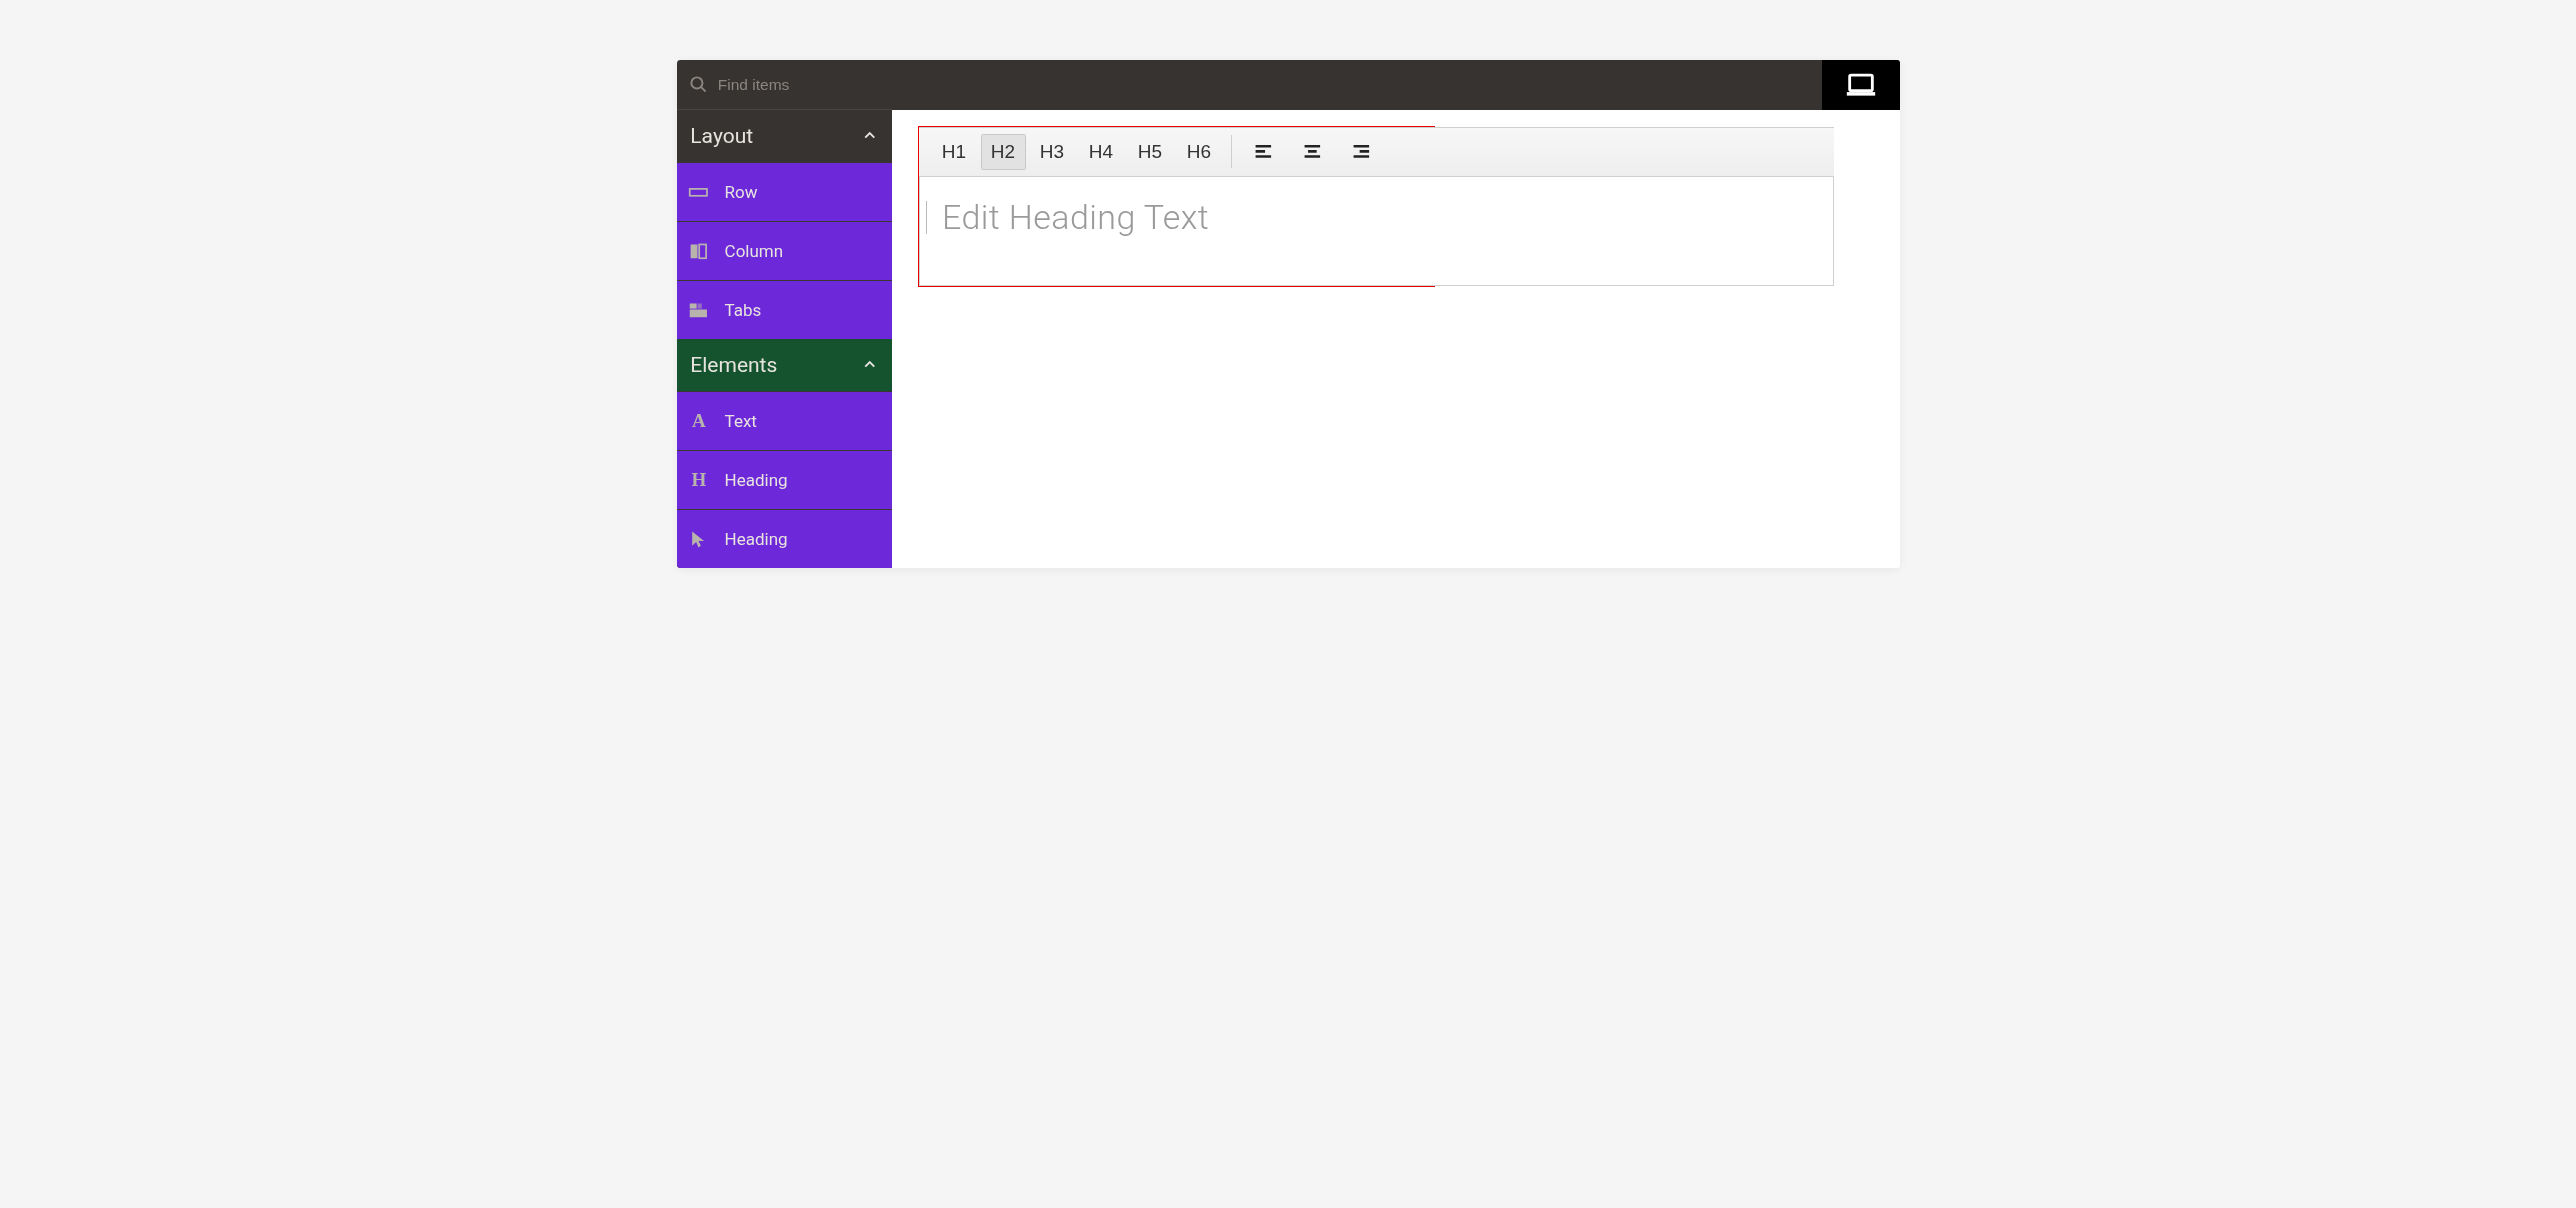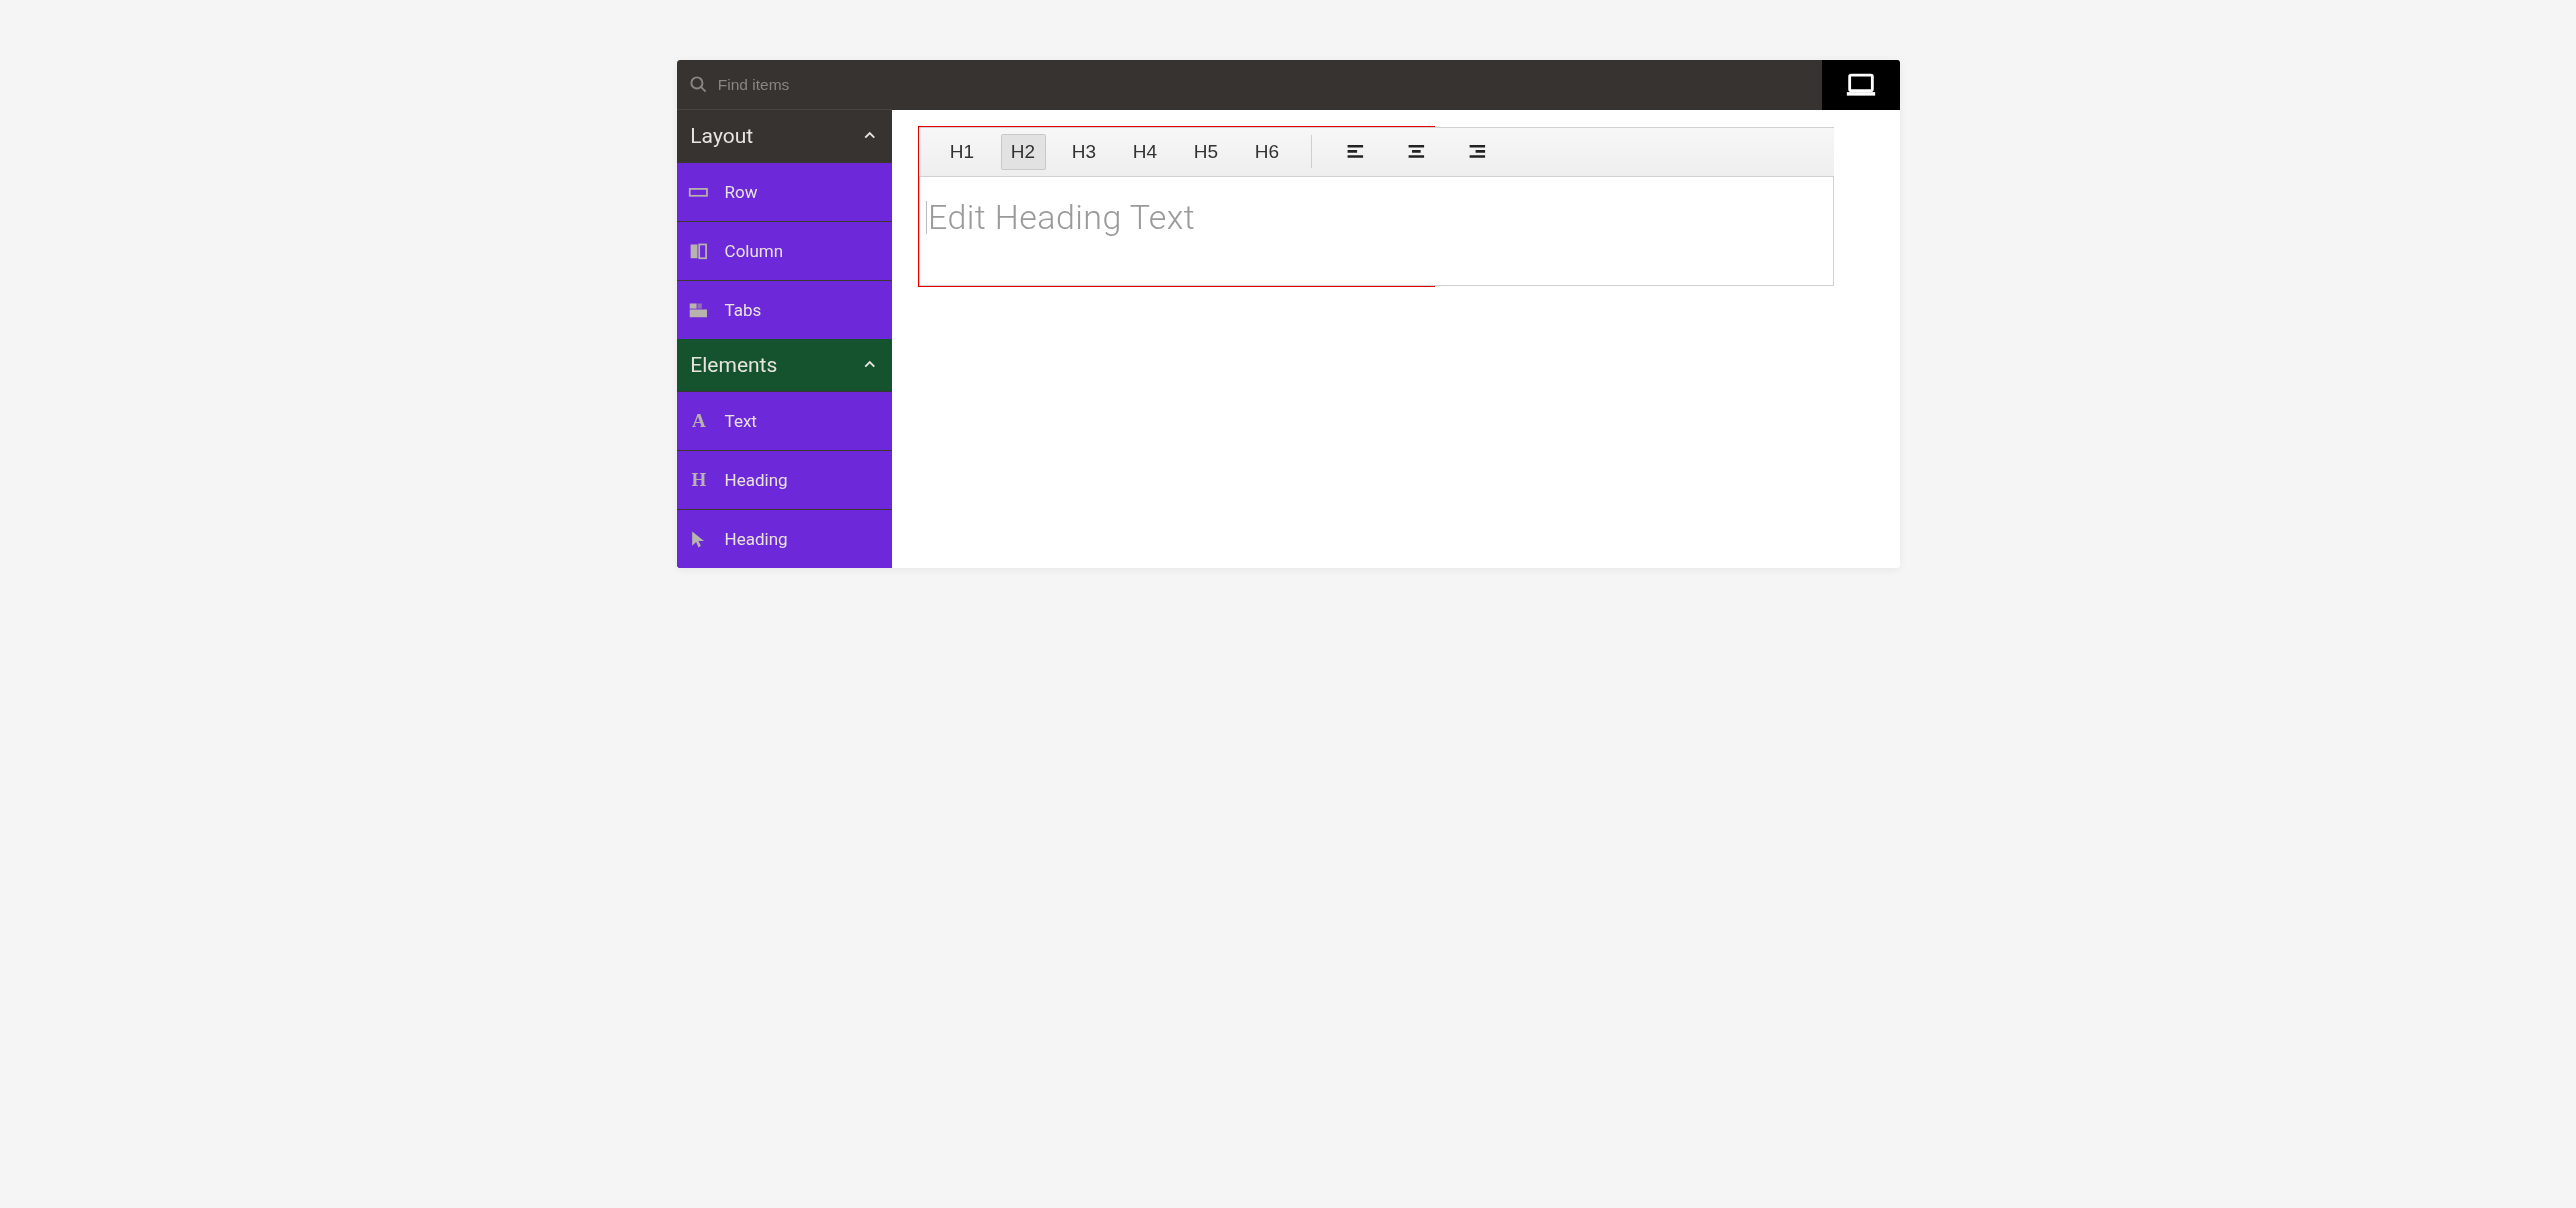--- a/index.html
+++ b/index.html
@@ -107,22 +107,22 @@
     width: 517px;
   }
   .toolbar {
     height: 50px;
     background: linear-gradient(#f7f7f7,#eeeeee);
     border: 0.9px solid #d0d0d0;
     border-left: none;
     border-right: none;
     display: flex;
     align-items: center;
-    padding: 0 21px;
-    gap: 16px;
+    padding: 0 13px;
+    gap: 4px;
     width: 915px;
   }
   .tb-btn {
     height: 36px;
     min-width: 45px;
     padding: 0 8.6px;
     display: flex;
     align-items: center;
     justify-content: center;
     font-size: 19px;
@@ -149,20 +149,21 @@
     min-height: 109px;
     padding: 20.7px 8.6px;
     width: 915px;
   }
   .edit-area .placeholder {
     font-size: 34px;
     font-weight: 300;
     color: #9a9a9a;
     letter-spacing: 0.4px;
     position: relative;
+    padding-left: 14px;
   }
   .edit-area .placeholder::before {
     content: "";
     position: absolute;
     left: -1.7px;
     top: 3.4px;
     bottom: 3.4px;
     width: 0.9px;
     background: #bbb;
   }

